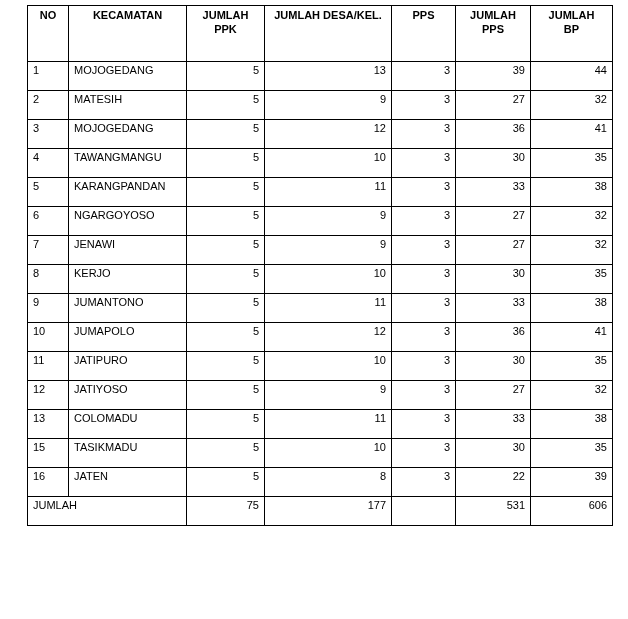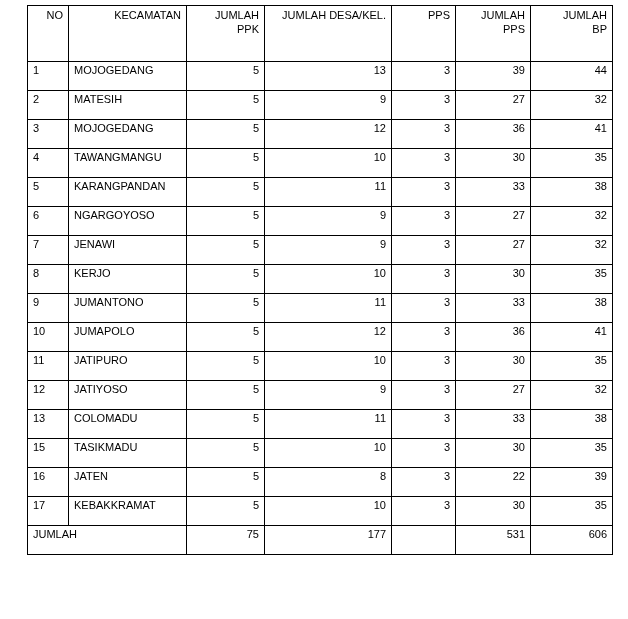--- a/index.html
+++ b/index.html
@@ -32,22 +32,22 @@
     border: 1px solid #000000;
     font-size: 11px;
     line-height: 1.25;
     color: #000000;
     vertical-align: top;
     padding: 2px 5px 2px 5px;
     overflow: hidden;
     background: #ffffff;
   }
   table.data-table thead th {
-    font-weight: normal;
-    text-align: right;
+    font-weight: bold;
+    text-align: center;
     height: 50px;
     white-space: pre-line;
     padding-top: 3px;
   }
   table.data-table tbody tr {
     height: 29px;
   }
   td.cell-left { text-align: left; }
   td.cell-num  { text-align: right; }
 </style>
@@ -207,29 +207,20 @@
         <tr>
           <td class="cell-left">16</td>
           <td class="cell-left">JATEN</td>
           <td class="cell-num">5</td>
           <td class="cell-num">8</td>
           <td class="cell-num">3</td>
           <td class="cell-num">22</td>
           <td class="cell-num">39</td>
         </tr>
         <tr>
-          <td class="cell-left">17</td>
-          <td class="cell-left">KEBAKKRAMAT</td>
-          <td class="cell-num">5</td>
-          <td class="cell-num">10</td>
-          <td class="cell-num">3</td>
-          <td class="cell-num">30</td>
-          <td class="cell-num">35</td>
-        </tr>
-        <tr>
           <td colspan="2" class="cell-left">JUMLAH</td>
           <td class="cell-num">75</td>
           <td class="cell-num">177</td>
           <td class="cell-num"></td>
           <td class="cell-num">531</td>
           <td class="cell-num">606</td>
         </tr>
       </tbody>
   </table>
 </div>

